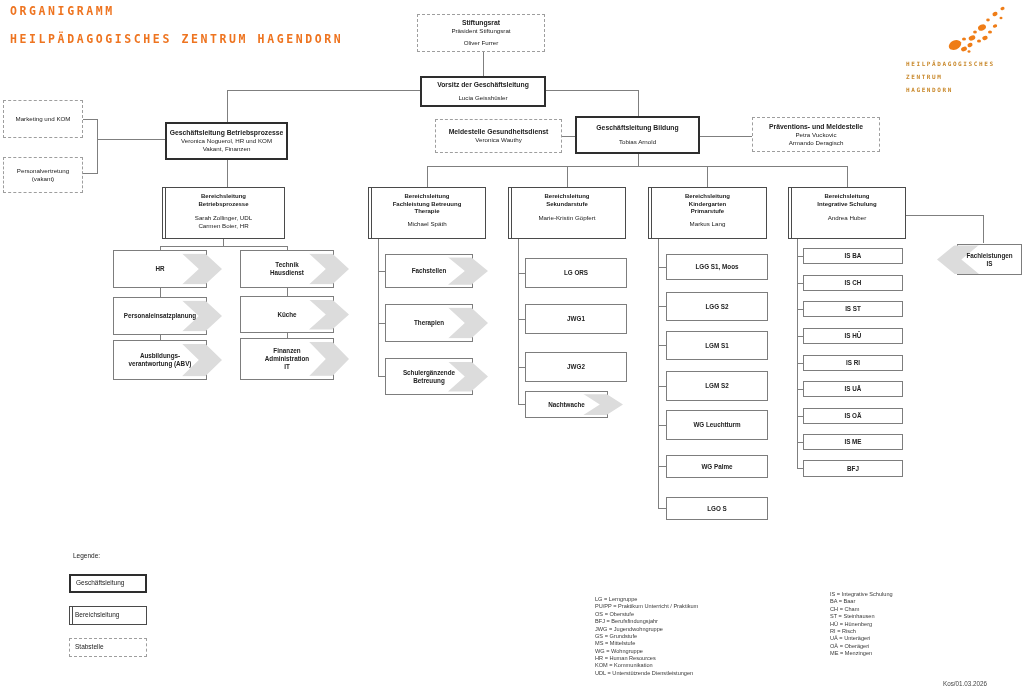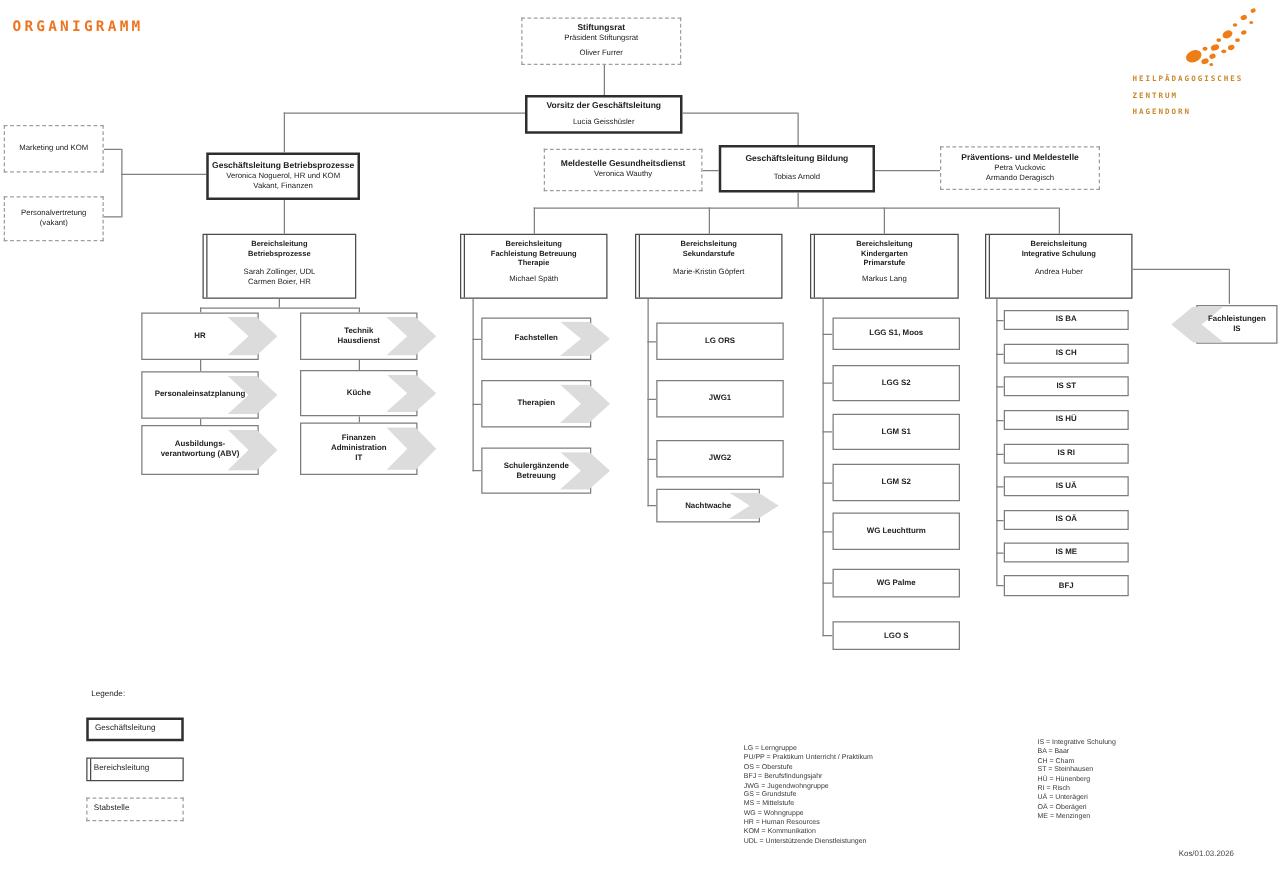--- a/index.html
+++ b/index.html
@@ -32,21 +32,22 @@
   .abbr{font-size:5.6px;line-height:1.32;color:#3a3a3a;white-space:nowrap;}
   .legendlbl{font-size:6.5px;}
   .legbox{justify-content:center;align-items:flex-start;padding-left:5px;text-align:left;}
   .foot{font-size:6.3px;color:#444;}
 </style>
 </head>
 <body>
 
 <div class="canvas">
 
-  <div class="abs title1" style="left:10px;top:14px;">ORGANIGRAMM</div>
+  <div class="abs title1" style="left:10px;top:4px;">ORGANIGRAMM</div>
+  <div class="abs title1" style="left:10px;top:32px;">HEILPÄDAGOGISCHES ZENTRUM HAGENDORN</div>
 
   <svg class="abs" style="left:938px;top:4px;" width="72" height="54" viewBox="0 0 72 54">
     <g fill="#ef7d17">
       <ellipse cx="17" cy="41" rx="6.5" ry="4.6" transform="rotate(-24 17 41)"></ellipse>
       <ellipse cx="26" cy="45" rx="3" ry="2.2" transform="rotate(-20 26 45)"></ellipse>
       <ellipse cx="32" cy="41" rx="2.6" ry="2" transform="rotate(-20 32 41)"></ellipse>
       <ellipse cx="26" cy="35" rx="2" ry="1.6"></ellipse>
       <ellipse cx="34" cy="34" rx="3.4" ry="2.4" transform="rotate(-20 34 34)"></ellipse>
       <ellipse cx="41" cy="37" rx="2" ry="1.5"></ellipse>
       <ellipse cx="47" cy="34" rx="2.7" ry="2" transform="rotate(-16 47 34)"></ellipse>

